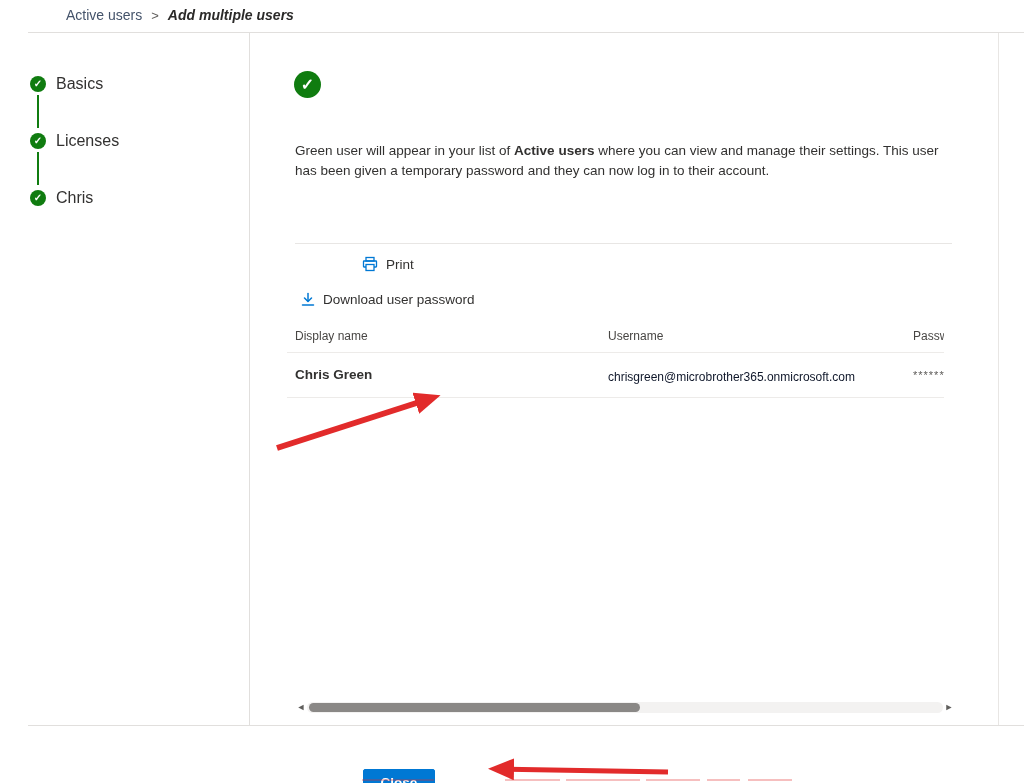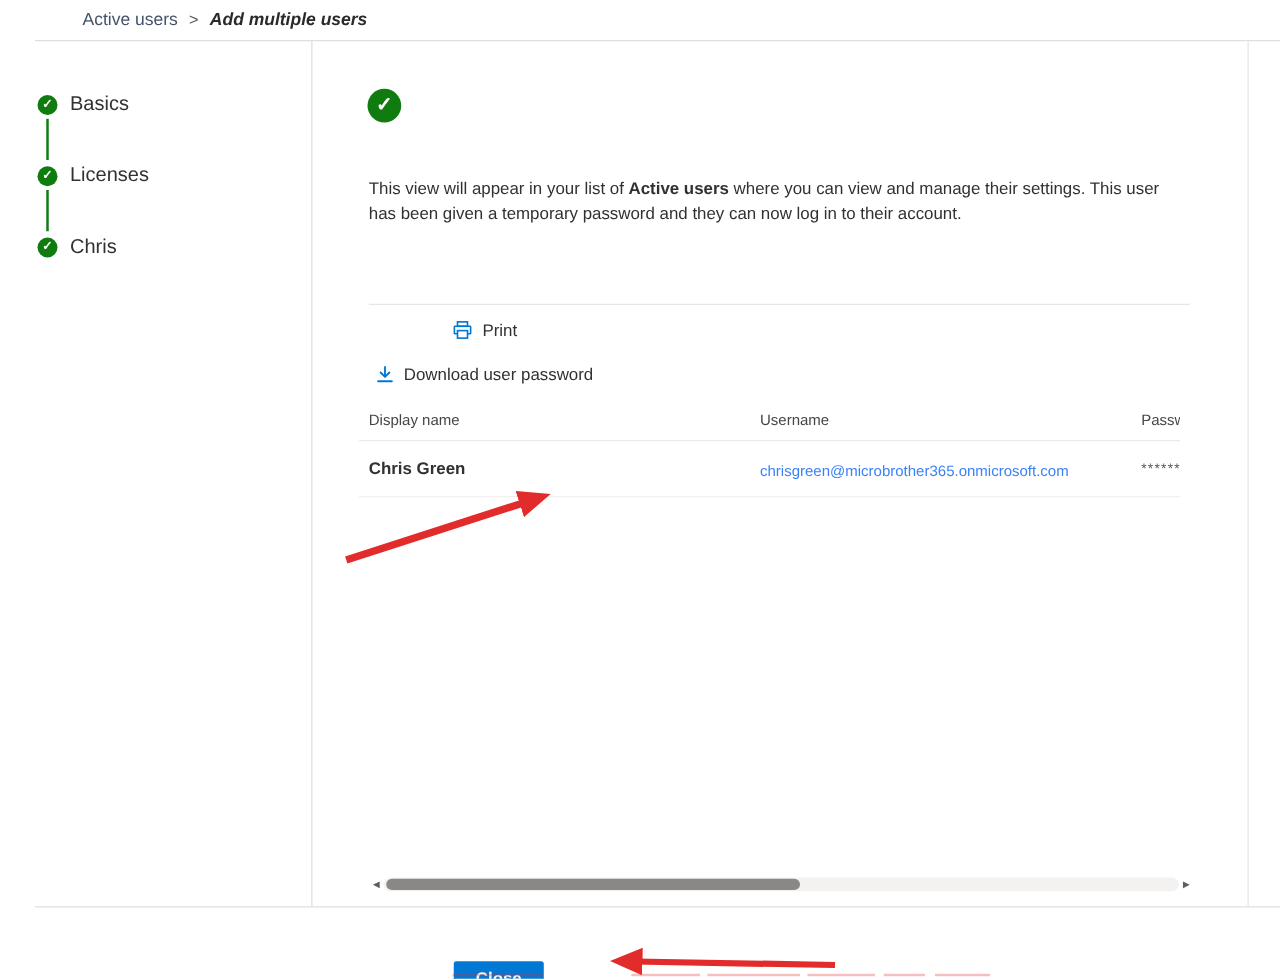--- a/index.html
+++ b/index.html
@@ -77,21 +77,21 @@
   .toolbar-btn svg { display: block; }
 
   
   .results-table { position: absolute; left: 287px; top: 320px; width: 657px; height: 78px; overflow: hidden; }
   .col-1 { position: absolute; left: 8px; }
   .col-2 { position: absolute; left: 321px; }
   .col-3 { position: absolute; left: 626px; white-space: nowrap; }
   .th { top: 9px; font-size: 12px; color: #484644; }
   .header-rule { position: absolute; left: 0; top: 32px; width: 657px; height: 1px; background: #edebe9; }
   .cell-name { top: 47px; font-size: 13.5px; font-weight: 700; color: #323130; }
-  .cell-username { top: 50px; font-size: 12px; color: #3b82f6; }
+  .cell-username { top: 50px; font-size: 12px; color: #0f172a; }
   .cell-password { top: 49px; font-size: 11px; color: #5c5a58; letter-spacing: 1px; }
   .row-rule { position: absolute; left: 0; top: 77px; width: 657px; height: 1px; background: #edebe9; }
 
   
   .hscrollbar {
     position: absolute; left: 295px; top: 699px; width: 660px; height: 16px;
     display: flex; align-items: center;
   }
   .scroll-arrow {
     font-size: 9px; color: #5f5e5c; width: 12px; text-align: center;
@@ -147,21 +147,21 @@
 <div class="step-connector" style="top:152px; height:33px;"></div>
 <div class="step" style="top:189px;">
   <span class="step-circle">✓</span>
   <span class="step-label">Chris</span>
 </div>
 
 <div class="title-row">
   <span class="title-check">✓</span>
 </div>
 
-<p class="description"><span>This view will appear in your list of </span><b>Active users</b><span> where you can view and manage their settings. This user has been given a temporary password and they can now log in to their account.</span></p>
+<p class="description"><span>Green user will appear in your list of </span><b>Active users</b><span> where you can view and manage their settings. This user has been given a temporary password and they can now log in to their account.</span></p>
 
 <div class="divider-1"></div>
 
 <div class="toolbar">
   <button class="toolbar-btn">
     <span>
       <svg width="16" height="16" viewBox="0 0 16 16" fill="none" stroke="#0078d4" stroke-width="1.3">
         <rect x="4" y="1.5" width="8" height="3.5"></rect>
         <rect x="1.5" y="5" width="13" height="6" rx="0.5"></rect>
         <rect x="4" y="8.5" width="8" height="6" fill="#ffffff"></rect>

